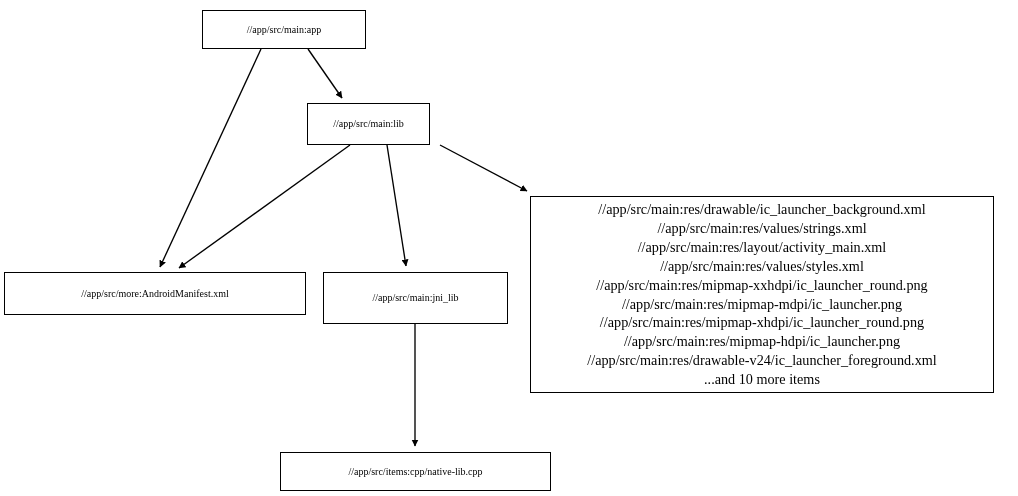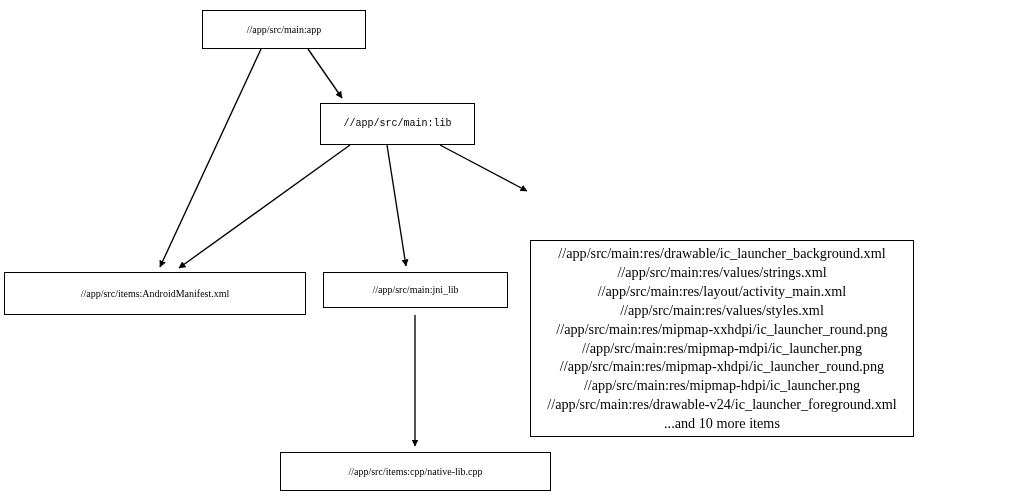--- a/index.html
+++ b/index.html
@@ -47,24 +47,24 @@
     text-align: center;
   }
   .node-multiline {
     font-size: 14.2px;
     line-height: 18.9px;
     padding: 6px 8px;
   }
 
   
   #node-app          { left: 202px; top: 10px;  width: 164px; height: 39px; }
-  #node-lib          { left: 320px; top: 103px; width: 155px; height: 42px; font-family: Liberation Mono, monospace; }
+  #node-lib          { left: 307px; top: 103px; width: 123px; height: 42px; }
   #node-manifest     { left: 4px;   top: 272px; width: 302px; height: 43px; }
-  #node-jni-lib      { left: 323px; top: 272px; width: 185px; height: 36px; }
-  #node-res          { left: 530px; top: 196px; width: 384px; height: 197px; margin-top: 44px; }
+  #node-jni-lib      { left: 323px; top: 272px; width: 185px; height: 52px; }
+  #node-res          { left: 530px; top: 196px; width: 464px; height: 197px; }
   #node-native-lib   { left: 280px; top: 452px; width: 271px; height: 39px; }
 </style>
 </head>
 <body>
 
 <div id="graph">
 
   <svg class="edge-layer" viewBox="0 0 1018 496" width="1018" height="496" xmlns="http://www.w3.org/2000/svg">
     <defs>
       <marker id="arrow" viewBox="0 0 10 10" refX="9.2" refY="5" markerWidth="5.2" markerHeight="5.2" orient="auto-start-reverse">
@@ -99,21 +99,21 @@
 
   <div class="node" id="node-app">
     <span class="node-label">//app/src/main:app</span>
   </div>
 
   <div class="node" id="node-lib">
     <span class="node-label">//app/src/main:lib</span>
   </div>
 
   <div class="node" id="node-manifest">
-    <span class="node-label">//app/src/items:AndroidManifest.xml</span>
+    <span class="node-label">//app/src/more:AndroidManifest.xml</span>
   </div>
 
   <div class="node" id="node-jni-lib">
     <span class="node-label">//app/src/main:jni_lib</span>
   </div>
 
   <div class="node node-multiline" id="node-res">
     <span class="node-label">//app/src/main:res/drawable/ic_launcher_background.xml
 //app/src/main:res/values/strings.xml
 //app/src/main:res/layout/activity_main.xml

